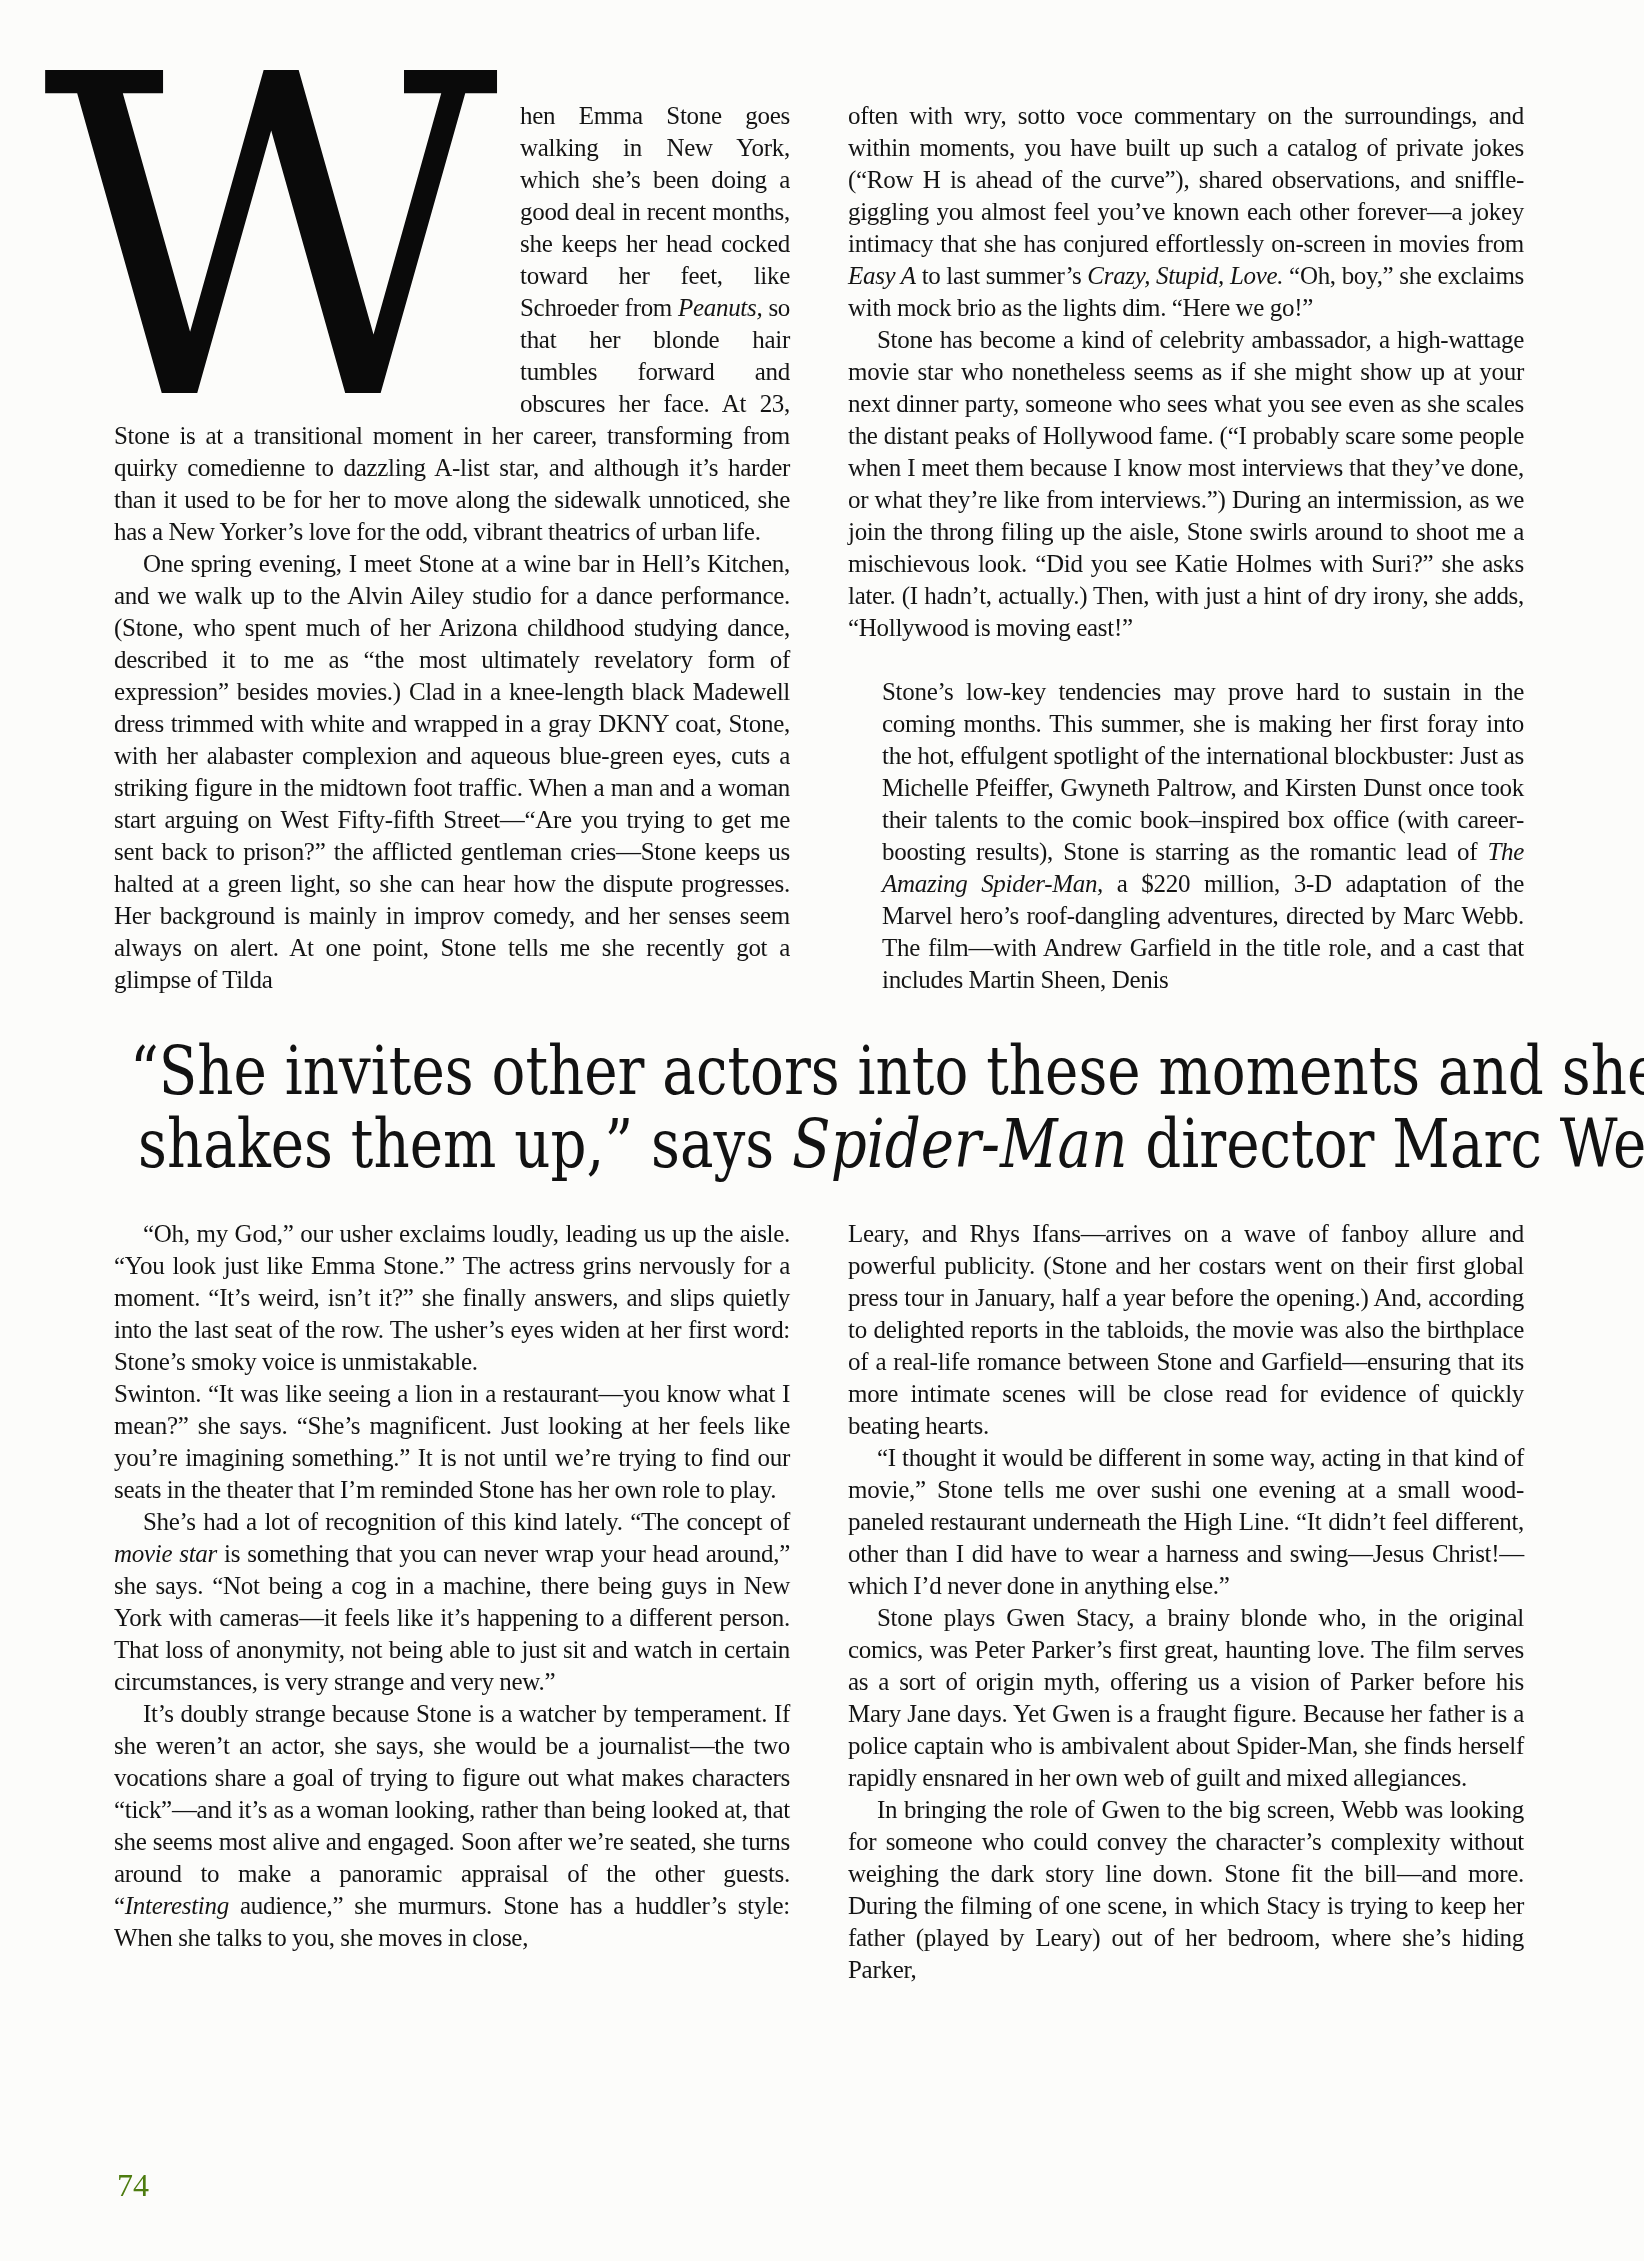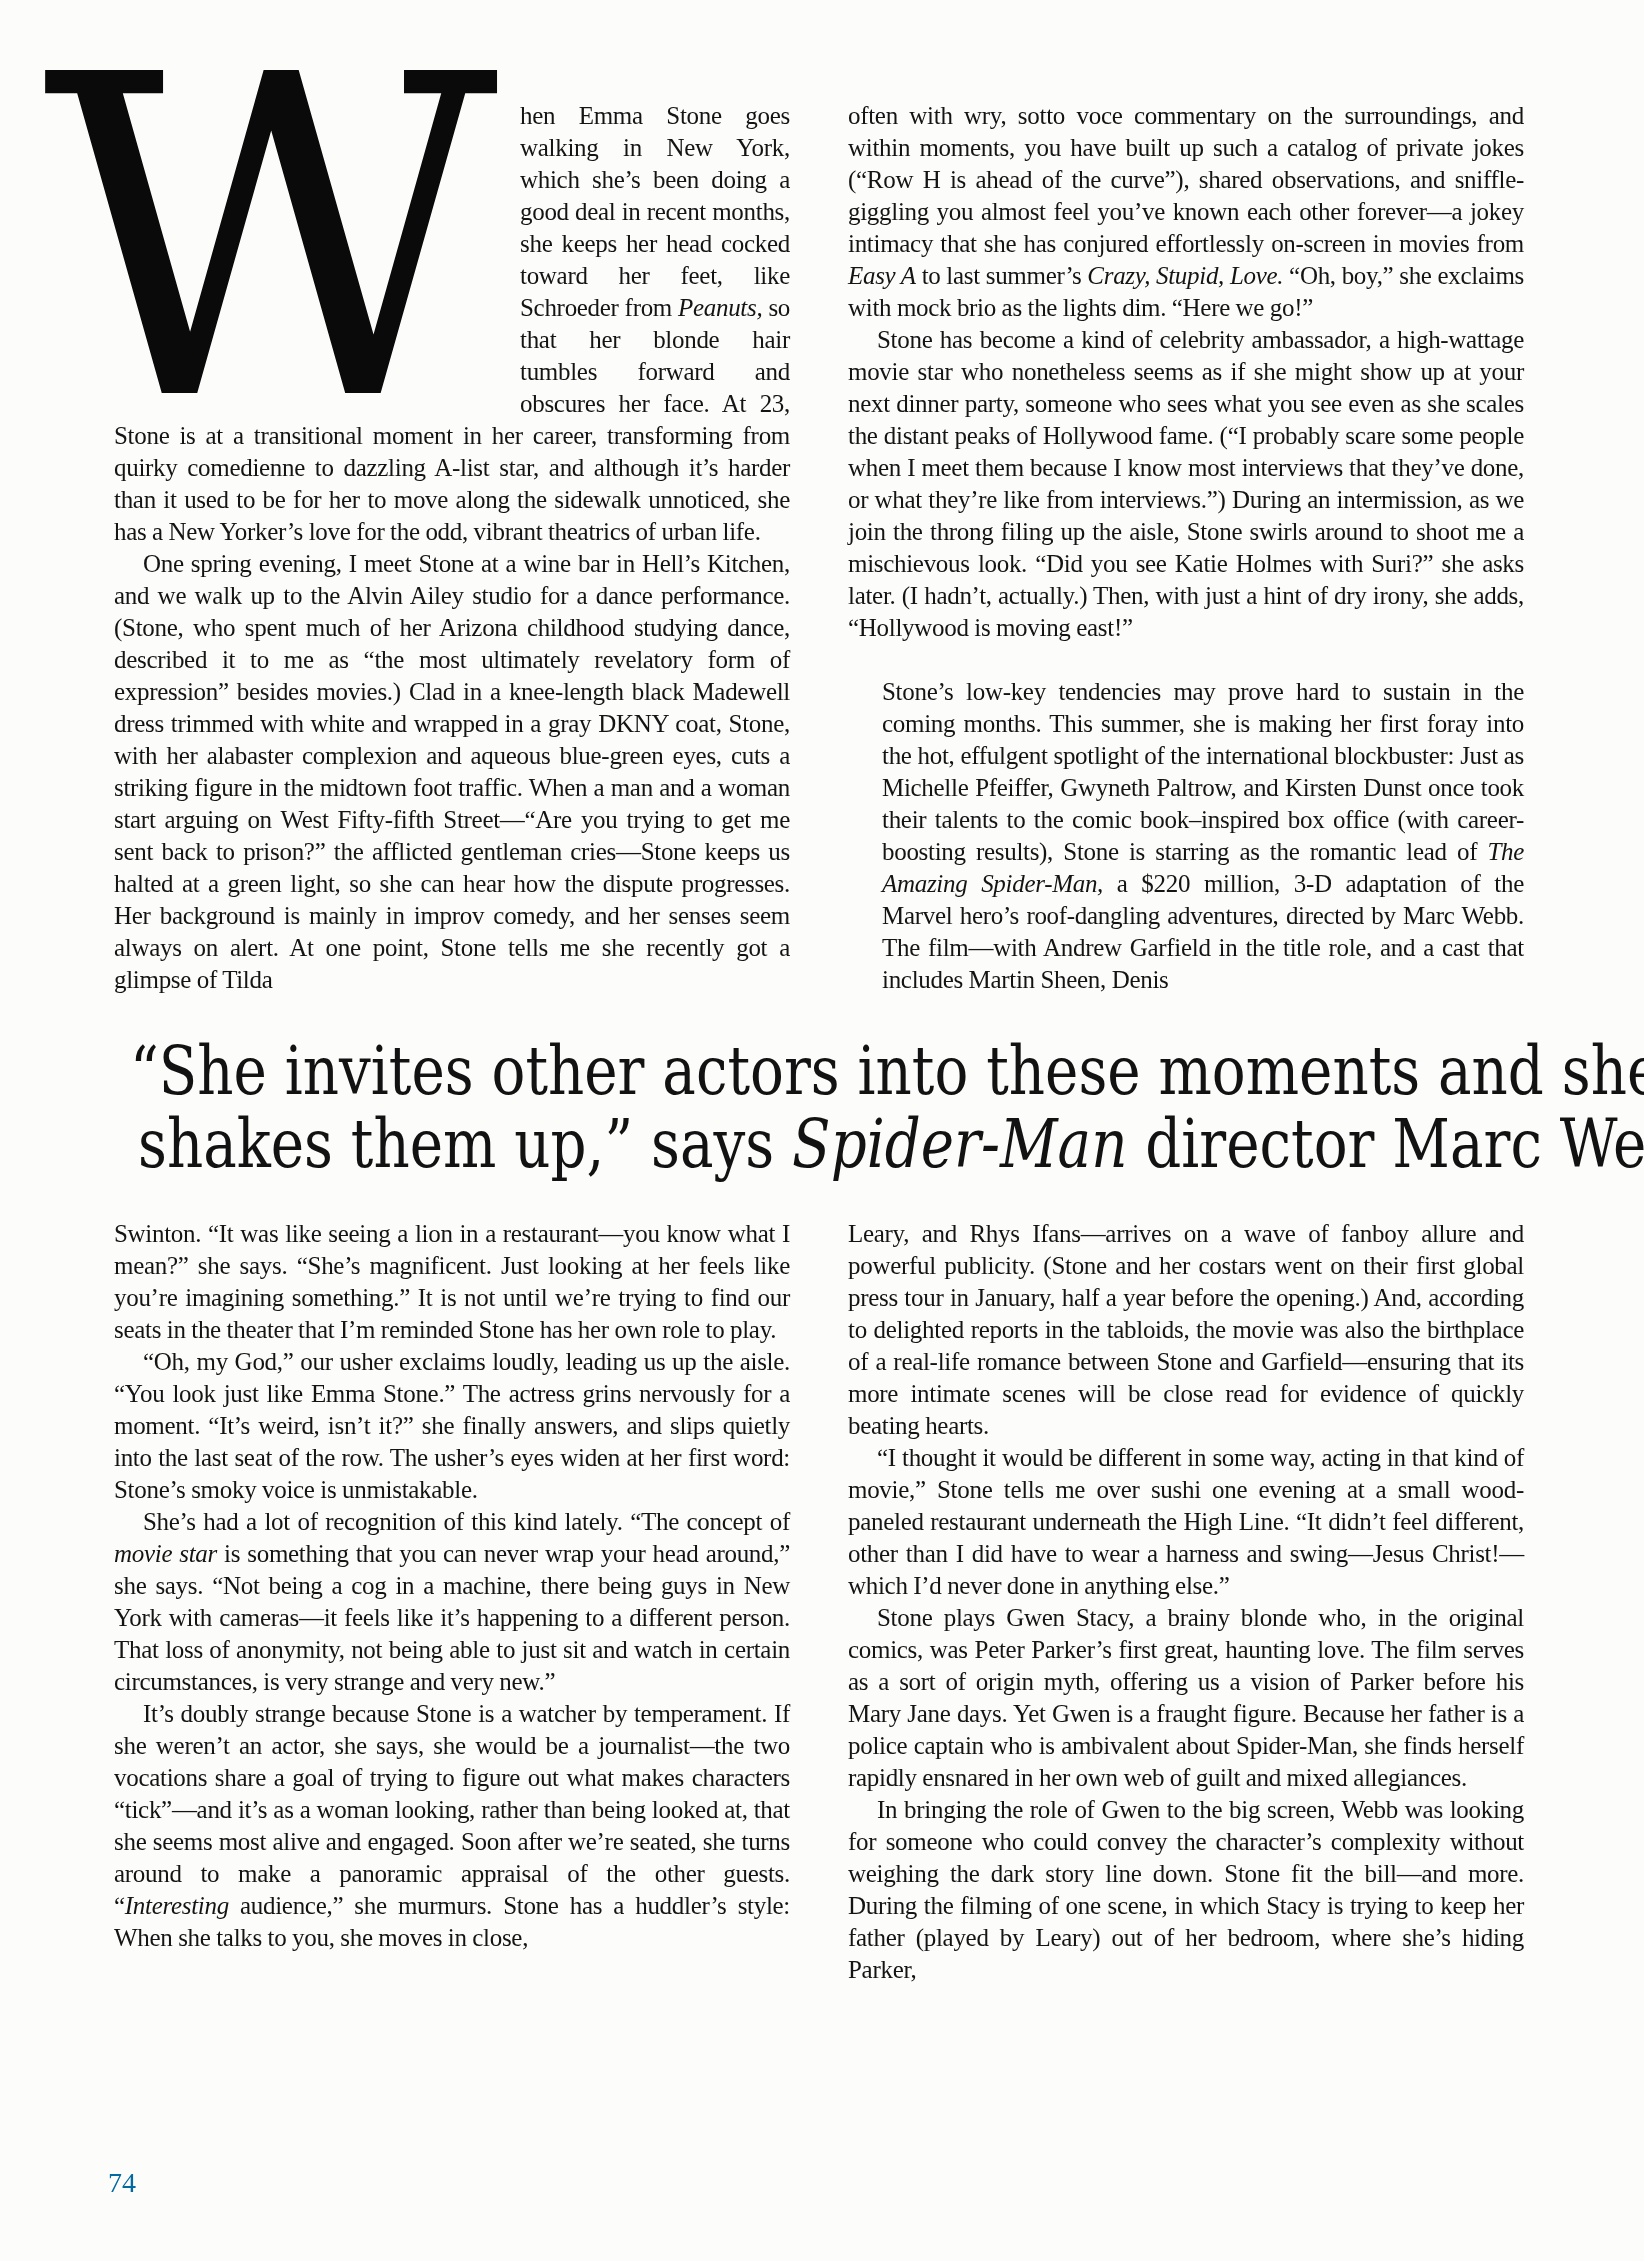--- a/index.html
+++ b/index.html
@@ -23,21 +23,21 @@
     position:absolute; left:-71px; top:-82px; font-size:443px; line-height:1;
     font-family:"DejaVu Serif", serif; color:#0a0a0a;
   }
   .pullquote { margin:39px 0 37px 16px; font-family:"DejaVu Serif", serif; color:#121212; }
   .pq-line {
     font-size:67px; line-height:73px; white-space:nowrap;
     transform:scaleX(0.84); transform-origin:0 50%;
   }
   .pq-line.second { margin-left:7.6px; }
   .pq-line i { font-style:italic; }
-  .folio { position:absolute; left:108px; top:2167px; font-size:28px; color:#0369a1; }
+  .folio { position:absolute; left:117px; top:2167px; font-size:32px; color:#4d7c0f; }
   i { }
 </style>
 </head>
 <body>
 
 <div class="page">
   <div class="content">
 
     <div class="columns top">
       <div class="col">
@@ -55,22 +55,22 @@
       </div>
     </div>
 
     <div class="pullquote">
       <div class="pq-line"><span>“She invites other actors into these moments and she</span></div>
       <div class="pq-line second"><span>shakes them up,” says </span><i>Spider-Man</i><span> director Marc Webb</span></div>
     </div>
 
     <div class="columns bottom">
       <div class="col">
+        <p class="para indent"><span>“Oh, my God,” our usher exclaims loudly, leading us up the aisle. “You look just like Emma Stone.” The actress grins nervously for a moment. “It’s weird, isn’t it?” she finally answers, and slips quietly into the last seat of the row. The usher’s eyes widen at her first word: Stone’s smoky voice is unmistakable.</span></p>
         <p class="para"><span>Swinton. “It was like seeing a lion in a restaurant—you know what I mean?” she says. “She’s magnificent. Just looking at her feels like you’re imagining something.” It is not until we’re trying to find our seats in the theater that I’m reminded Stone has her own role to play.</span></p>
-        <p class="para indent"><span>“Oh, my God,” our usher exclaims loudly, leading us up the aisle. “You look just like Emma Stone.” The actress grins nervously for a moment. “It’s weird, isn’t it?” she finally answers, and slips quietly into the last seat of the row. The usher’s eyes widen at her first word: Stone’s smoky voice is unmistakable.</span></p>
         <p class="para indent"><span>She’s had a lot of recognition of this kind lately. “The concept of </span><i>movie star</i><span> is something that you can never wrap your head around,” she says. “Not being a cog in a machine, there being guys in New York with cameras—it feels like it’s happening to a different person. That loss of anonymity, not being able to just sit and watch in certain circumstances, is very strange and very new.”</span></p>
         <p class="para indent"><span>It’s doubly strange because Stone is a watcher by temperament. If she weren’t an actor, she says, she would be a journalist—the two vocations share a goal of trying to figure out what makes characters “tick”—and it’s as a woman looking, rather than being looked at, that she seems most alive and engaged. Soon after we’re seated, she turns around to make a panoramic appraisal of the other guests. “</span><i>Interesting</i><span> audience,” she murmurs. Stone has a huddler’s style: When she talks to you, she moves in close,</span></p>
       </div>
       <div class="col">
         <p class="para"><span>Leary, and Rhys Ifans—arrives on a wave of fanboy allure and powerful publicity. (Stone and her costars went on their first global press tour in January, half a year before the opening.) And, according to delighted reports in the tabloids, the movie was also the birthplace of a real-life romance between Stone and Garfield—ensuring that its more intimate scenes will be close read for evidence of quickly beating hearts.</span></p>
         <p class="para indent"><span>“I thought it would be different in some way, acting in that kind of movie,” Stone tells me over sushi one evening at a small wood-paneled restaurant underneath the High Line. “It didn’t feel different, other than I did have to wear a harness and swing—Jesus Christ!—which I’d never done in anything else.”</span></p>
         <p class="para indent"><span>Stone plays Gwen Stacy, a brainy blonde who, in the original comics, was Peter Parker’s first great, haunting love. The film serves as a sort of origin myth, offering us a vision of Parker before his Mary Jane days. Yet Gwen is a fraught figure. Because her father is a police captain who is ambivalent about Spider-Man, she finds herself rapidly ensnared in her own web of guilt and mixed allegiances.</span></p>
         <p class="para indent"><span>In bringing the role of Gwen to the big screen, Webb was looking for someone who could convey the character’s complexity without weighing the dark story line down. Stone fit the bill—and more. During the filming of one scene, in which Stacy is trying to keep her father (played by Leary) out of her bedroom, where she’s hiding Parker,</span></p>
       </div>
     </div>

